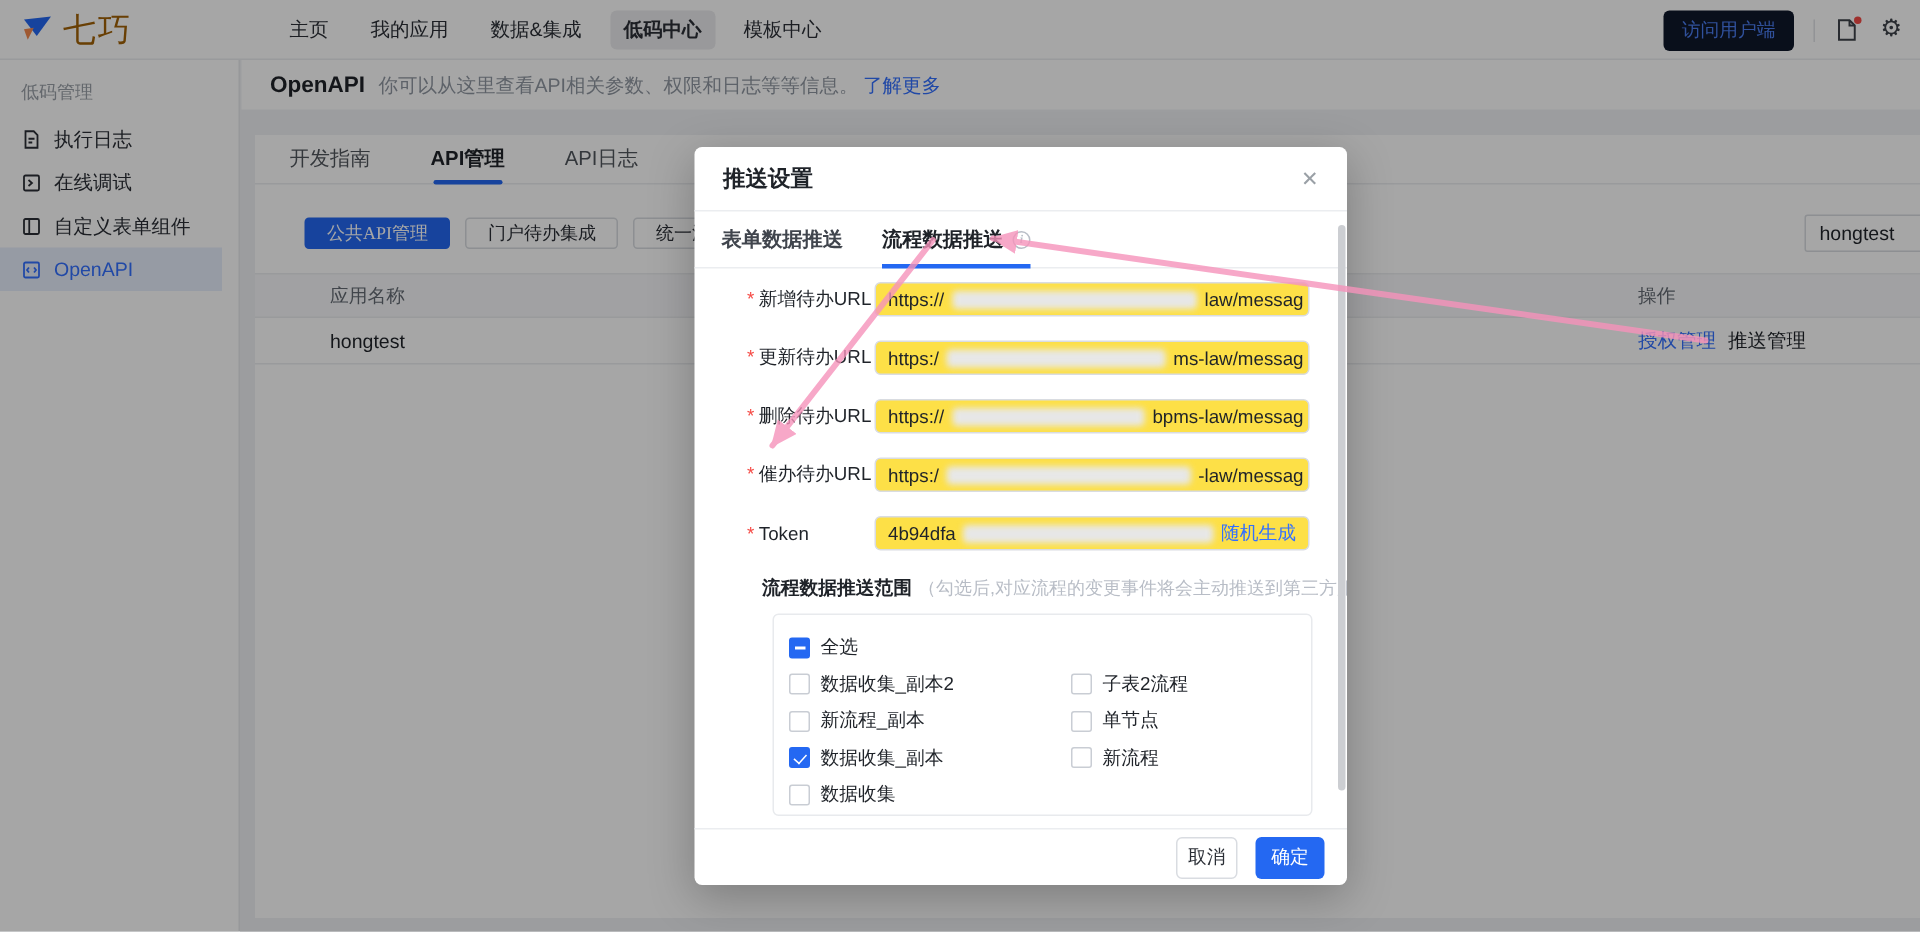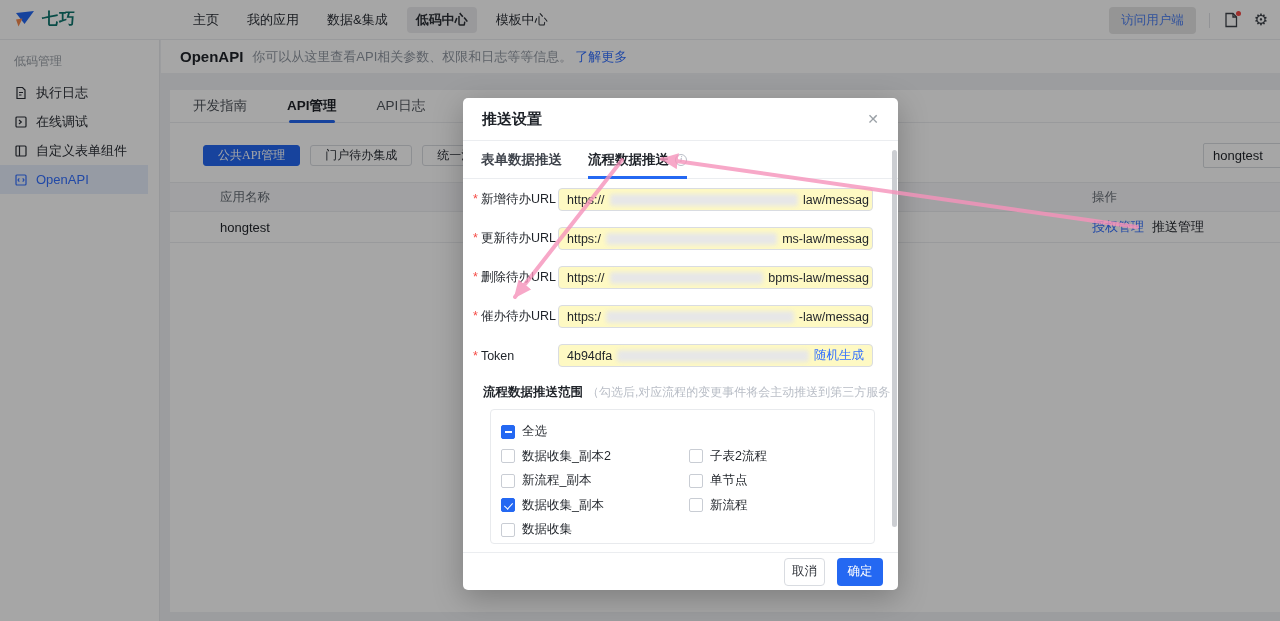--- a/index.html
+++ b/index.html
@@ -3,26 +3,26 @@
 <meta charset="utf-8">
 <style>
   * { margin:0; padding:0; box-sizing:border-box; }
   html,body { width:1280px; height:621px; overflow:hidden; }
   body { font-family:"Liberation Sans","DejaVu Sans",sans-serif; color:#1f2329; background:#f0f2f5; position:relative; }
 
   
   .topbar { position:absolute; left:0; top:0; width:1280px; height:40px; background:#fff;
             border-bottom:1px solid #ebedf0; display:flex; align-items:center; z-index:1; }
   .logo { display:flex; align-items:center; gap:6px; padding-left:14px; width:170px; }
-  .logo-text { font-size:16px; font-weight:bold; color:#0f766e; letter-spacing:1px; }
+  .logo-text { font-size:22px; font-weight:normal; color:#a16207; letter-spacing:1px; }
   .topnav { display:flex; align-items:center; gap:10px; margin-left:14px; }
   .topnav-item { font-size:13px; color:#2b2f36; padding:4px 9px; border-radius:4px; cursor:pointer; white-space:nowrap; }
   .topnav-item.active { background:#ececee; font-weight:bold; }
   .topbar-right { position:absolute; right:12px; top:0; height:40px; display:flex; align-items:center; gap:13px; }
-  .visit-btn { background:#e5e5e5; color:#4a7df0; font-size:12.5px; padding:5px 12px; border-radius:4px;
+  .visit-btn { background:#0f172a; color:#4a7df0; font-size:12.5px; padding:5px 12px; border-radius:4px;
                border:none; cursor:pointer; font-family:inherit; }
   .tb-divider { width:1px; height:15px; background:#e0e2e6; }
   .doc-ico { position:relative; width:18px; height:18px; display:flex; align-items:center; justify-content:center; }
   .doc-ico .dot { position:absolute; right:0px; top:0px; width:5px; height:5px; border-radius:50%; background:#f54a45; }
   .gear { font-size:16px; color:#3e434a; line-height:1; }
 
   
   .sidebar { position:absolute; left:0; top:40px; width:160px; height:581px; background:#fff;
              border-right:1px solid #e8eaed; z-index:1; }
   .side-group { font-size:12px; color:#9aa0a8; padding:13px 0 8px 14px; }
@@ -77,27 +77,27 @@
   .m-tabs { height:38px; display:flex; align-items:center; gap:26px; padding-left:18px;
             border-bottom:1px solid #ebedf0; position:relative; }
   .mtab { font-size:13.5px; font-weight:bold; color:#40454d; height:38px; line-height:36px;
           position:relative; cursor:pointer; display:flex; align-items:center; gap:6px; white-space:nowrap; }
   .mtab.active { color:#1f2329; }
   .mtab.active::after { content:""; position:absolute; left:0; right:0; bottom:0; height:3px; background:#2468f2; }
   .info-ico { width:12px; height:12px; border:1px solid #b9bec7; border-radius:50%; color:#b9bec7;
               font-size:8px; display:flex; align-items:center; justify-content:center;
               font-style:italic; font-family:"Liberation Serif",serif; }
 
-  .m-body { position:absolute; left:0; top:72px; width:435px; height:382px; overflow:hidden; }
+  .m-body { position:absolute; left:0; top:72px; width:435px; height:382px; overflow:hidden;padding-left:25px; }
   .frow { display:flex; align-items:center; margin:0 25px 16px 10px; height:23px; }
   .frow:first-child { margin-top:18px; }
   .flabel { width:85px; flex:none; font-size:12.5px; color:#1f2329; white-space:nowrap; }
   .req { color:#f54a45; margin-right:3px; }
   .fi { flex:1; height:23px; border:1px solid #d9dce1; border-radius:4px; display:flex;
-        align-items:center; padding:0 8px; font-size:12.5px; overflow:hidden; background:#fef9c3; }
+        align-items:center; padding:0 8px; font-size:12.5px; overflow:hidden; background:#fde047; }
   .fi .blur { flex:1; height:12px; margin:0 5px; background:#e7e7e7; border-radius:3px; filter:blur(2px); min-width:20px; }
   .fi .sfx { white-space:nowrap; margin-right:-5px; }
   .fi .gen { color:#3370ff; white-space:nowrap; cursor:pointer; }
 
   .scope-head { margin:17px 25px 0 20px; font-size:12.5px; display:flex; align-items:center; white-space:nowrap; }
   .scope-title { font-weight:bold; }
   .scope-note { color:#b8bdc6; margin-left:4px; font-size:12px; }
 
   .scope-panel { margin:8px 23px 0 27px; border:1px solid #e8eaed; border-radius:4px;
                  padding:9px 0 6px 10px; height:135px; overflow:hidden; }

